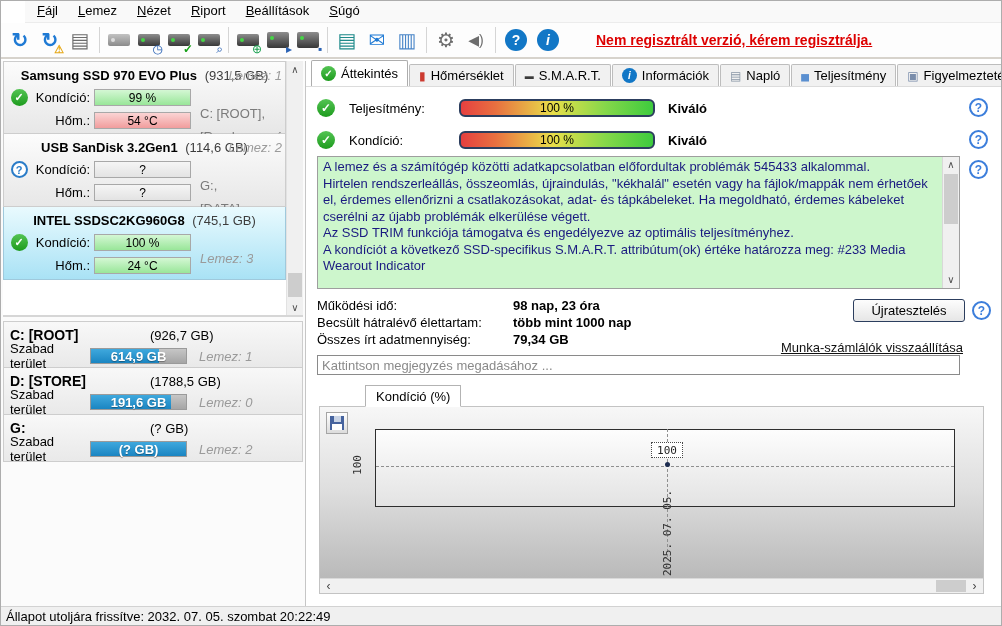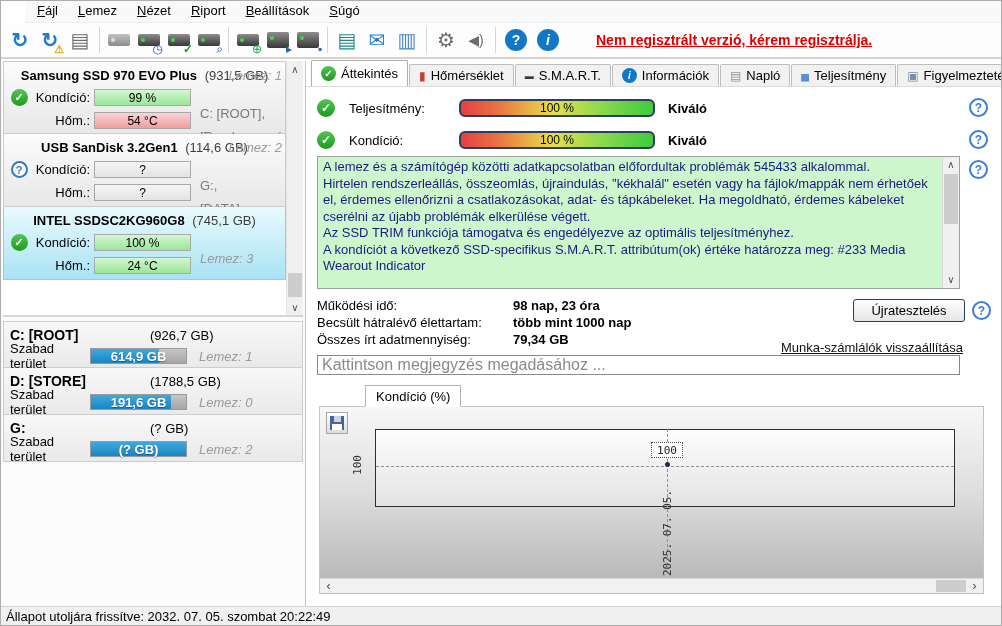--- a/index.html
+++ b/index.html
@@ -88,21 +88,21 @@
   .msg-box { position:absolute; top:68px; left:11px; width:643px; height:133px; background:#cdf6cc; border:1px solid #9e9e9e; color:#1a1a80; padding:2px 22px 2px 5px; line-height:16.5px; overflow:hidden; }
   .msg-box a, .lnk { color:#0a56c8; text-decoration:underline; cursor:pointer; }
   .msg-scroll { position:absolute; right:0; top:0; bottom:0; width:17px; background:#f0f0f0; border-left:1px solid #d8d8d8; }
   .msg-thumb { position:absolute; left:1px; width:14px; top:17px; height:50px; background:#cdcdcd; }
 
   .stat-row { position:absolute; left:11px; height:17px; }
   .stat-val { position:absolute; left:196px; font-weight:bold; white-space:nowrap; }
   .btn { position:absolute; width:112px; height:23px; background:linear-gradient(#fdfdfd,#e6e6e6); border:1px solid #2c3e5e; border-radius:3px; font-family:inherit; font-size:13px; cursor:pointer; }
   .reset-link { position:absolute; color:#111; text-decoration:underline; white-space:nowrap; cursor:pointer; }
 
-  .comment { position:absolute; top:267px; left:11px; width:643px; height:20px; border:1px solid #8a8a8a; font-family:inherit; font-size:16px; padding:8px 4px; color:#333; }
+  .comment { position:absolute; top:267px; left:11px; width:643px; height:20px; border:1px solid #8a8a8a; font-family:inherit; font-size:13px; padding:8px 4px; color:#333; }
   .comment::placeholder { color:#8a8a8a; }
 
   .chart-tab { position:absolute; left:13px; top:297px; height:22px; line-height:21px; padding:0 10px; background:#fff; border:1px solid #b3b3b3; border-bottom:1px solid #fff; z-index:2;margin-left:46px; }
   .chart-wrap { position:absolute; left:13px; top:318px; right:17px; height:188px; border:1px solid #c3c3c3; background:linear-gradient(#f7f7f7 0%,#dedede 45%,#b3b3b3 100%); }
   .chart-area { position:absolute; left:0; top:0; right:0; bottom:15px; overflow:hidden; }
   .save-btn { position:absolute; left:6px; top:5px; width:22px; height:22px; border:1px solid #a5a5a5; background:linear-gradient(#fff,#dcdcdc); display:flex; align-items:center; justify-content:center; cursor:pointer; }
   .floppy { width:14px; height:14px; background:#46639e; position:relative; }
   .floppy::before { content:""; position:absolute; top:0; left:4px; width:7px; height:6px; background:#c9d4e6; }
   .floppy::after { content:""; position:absolute; bottom:0; left:2px; width:10px; height:6px; background:#fff; }
   .plot { position:absolute; left:55px; top:22px; right:28px; height:78px; border:1px solid #2e2e2e; background:linear-gradient(#fdfdfd,#e3e3e3); }

